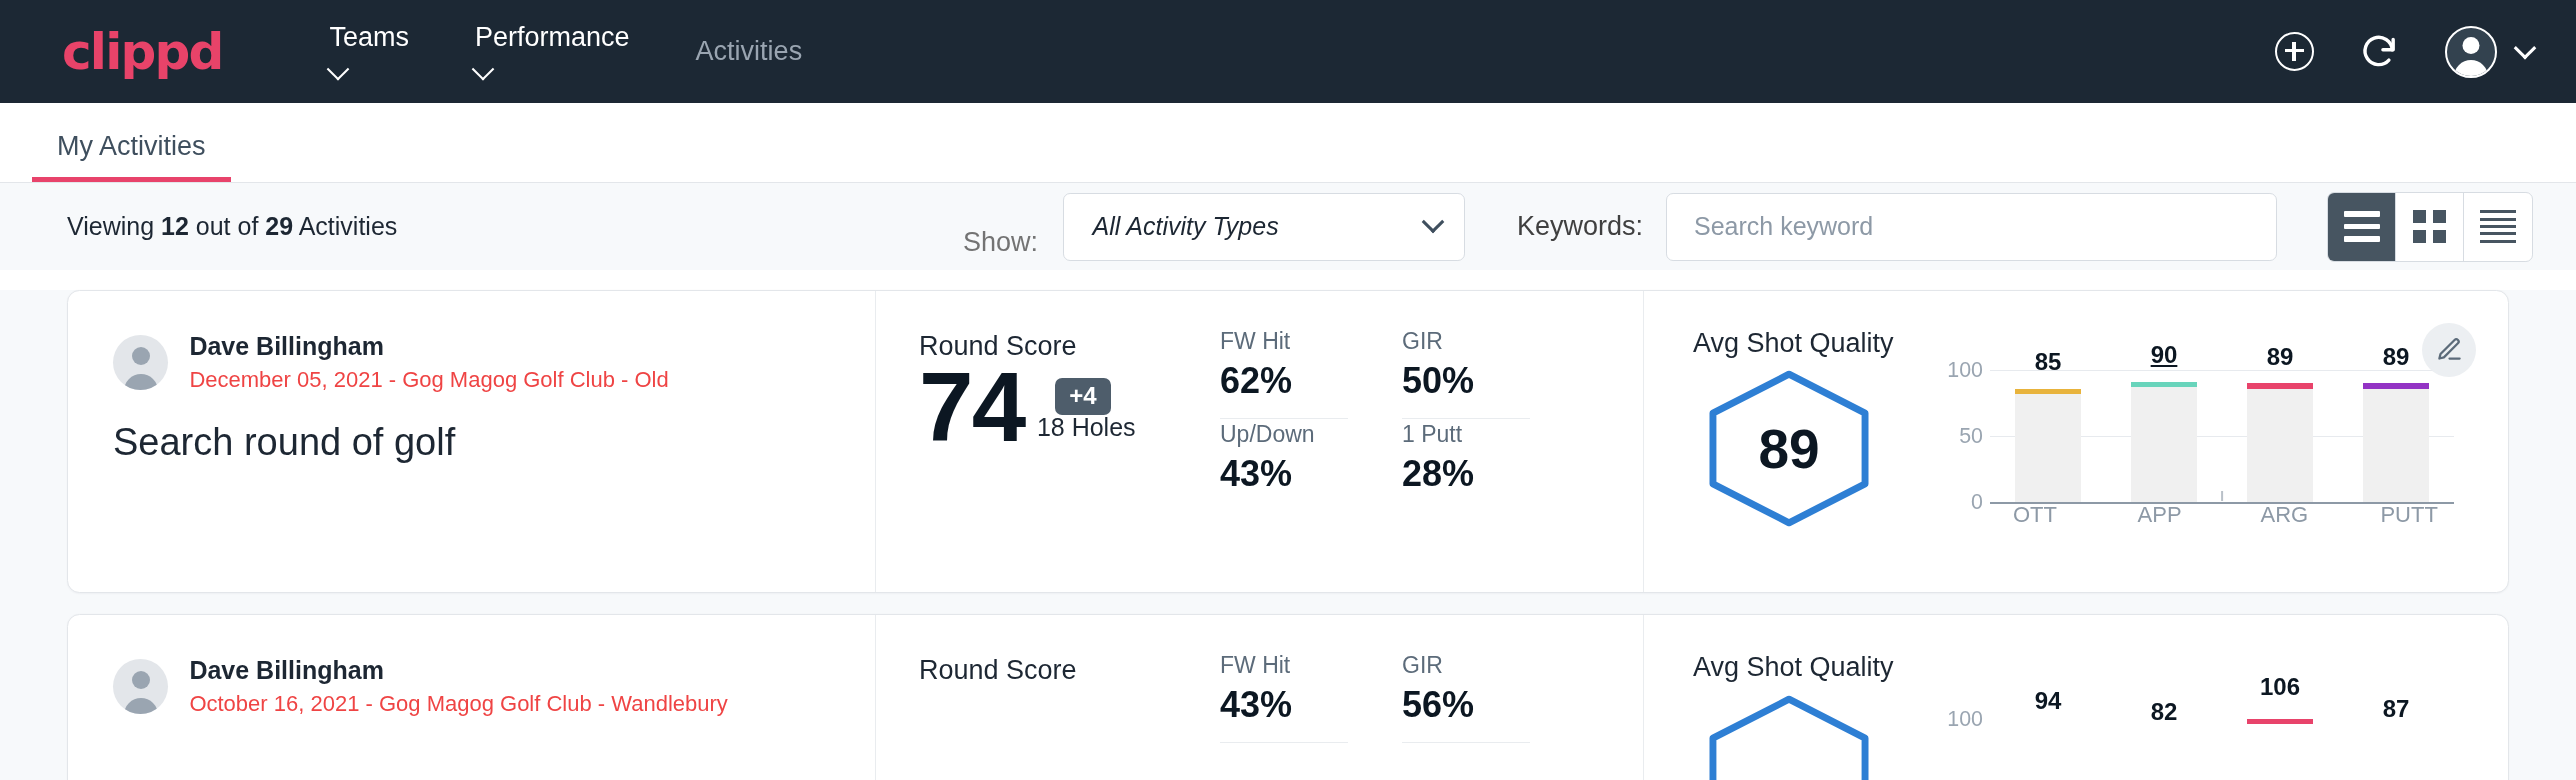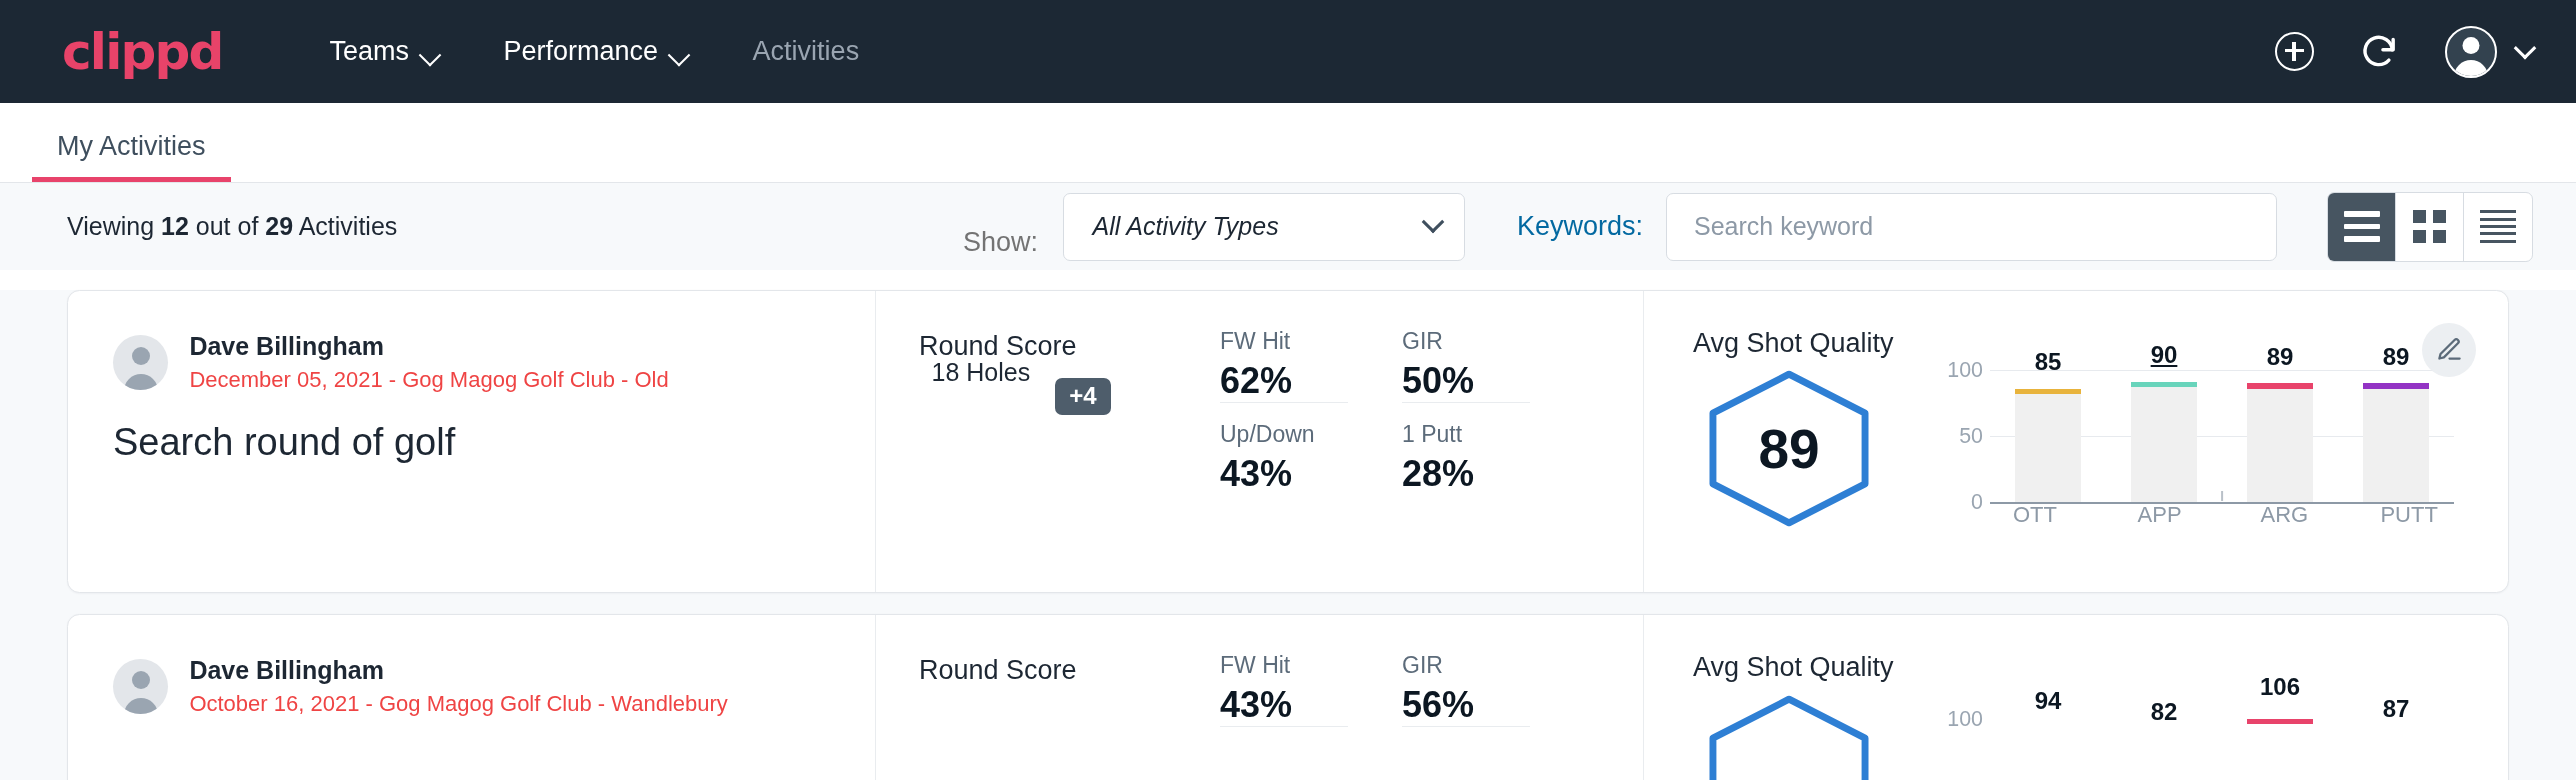--- a/index.html
+++ b/index.html
@@ -23,25 +23,26 @@
   .logo {
     font-size: 50px;
     font-weight: 700;
     color: #e84369;
     letter-spacing: -1.8px;
     margin-right: 107px;
     font-family: "DejaVu Sans", sans-serif;
   }
   .navitems { display: flex; align-items: center; gap: 66px; }
   .navitem {
-    display: flex; align-items: flex-end; gap: 12.5px;
+    display: flex; align-items: flex-start; gap: 12.5px;
     font-size: 27px;
     color: #ffffff;
     cursor: pointer;
     white-space: nowrap;
+    flex-direction: column;
   }
   .navitem.muted { color: #9aa5b1; }
   .chev {
     display: inline-block;
     width: 16px; height: 16px;
     border-right: 2.7px solid currentColor;
     border-bottom: 2.7px solid currentColor;
     transform: rotate(45deg) translate(-2.7px,-2.7px);
   }
   .navright {
@@ -121,21 +122,21 @@
     padding: 0 23px 0 28.6px;
     font-size: 25px; color:#1d2733;
     cursor:pointer;
     font-style:italic;
   }
   .sel-chev {
     width: 16px; height: 16px;
     border-right: 3.6px solid #3f4f5e; border-bottom: 3.6px solid #3f4f5e;
     transform: rotate(45deg) translate(-3.6px,-3.6px);
   }
-  .kw-label { font-size: 27px; color:#0369a1; margin-left: 52px; }
+  .kw-label { font-size: 27px; color:#404040; margin-left: 52px; }
   .kw-input {
     margin-left: 23px;
     width: 611px; height: 68px;
     background:#fff;
     border:0.9px solid #d7dce2;
     border-radius: 7.1px;
     padding: 0 27px;
     font-size: 25px;
     font-family: "Liberation Sans", sans-serif;
     color:#1d2733;
@@ -227,21 +228,21 @@
     padding: 37px 0 0 0;
     border-right: 0.9px solid #e9ecef;
     display:grid;
     grid-template-columns: 128px 128px;
     column-gap: 54px;
     align-content:start;
   }
   .stat { }
   .stat .sl { font-size: 23px; color:#5c6b7a; }
   .stat .sv { font-size: 36px; font-weight:700; color:#0c1722; margin-top: 5.4px;}
-  .stat.bordered { border-bottom: 0.9px solid #e9ecef; padding-bottom: 0; margin-bottom: 18px;}
+  .stat.bordered { border-bottom: 0.9px solid #e9ecef; padding-bottom: 16px; margin-bottom: 2px;}
 
   .col-quality {
     flex: 1;
     padding: 37px 54px 0 49px;
     display:flex; flex-direction:column;
   }
   .qrow { display:flex; align-items:flex-start; margin-top: 5.4px; }
   .hex-wrap {
     width: 174px; height: 159px; position:relative; flex:none; margin-top:5.4px; margin-left:9px;
   }
@@ -385,20 +386,21 @@
           <div class="pname">Dave Billingham</div>
           <div class="pmeta">December 05, 2021 - Gog Magog Golf Club - Old</div>
         </div>
       </div>
       <div class="ctitle">Search round of golf</div>
     </div>
 
     <div class="col-score">
       <div class="sec-label">Round Score</div>
       <div class="scorewrap" style="position:relative;">
+        <div class="bigscore">74</div>
         <div class="badge" style="left:136px; top:19.6px;">+4</div>
         <div class="holes">18 Holes</div>
       </div>
     </div>
 
     <div class="col-stats">
       <div class="stat bordered">
         <div class="sl">FW Hit</div>
         <div class="sv">62%</div>
       </div>

